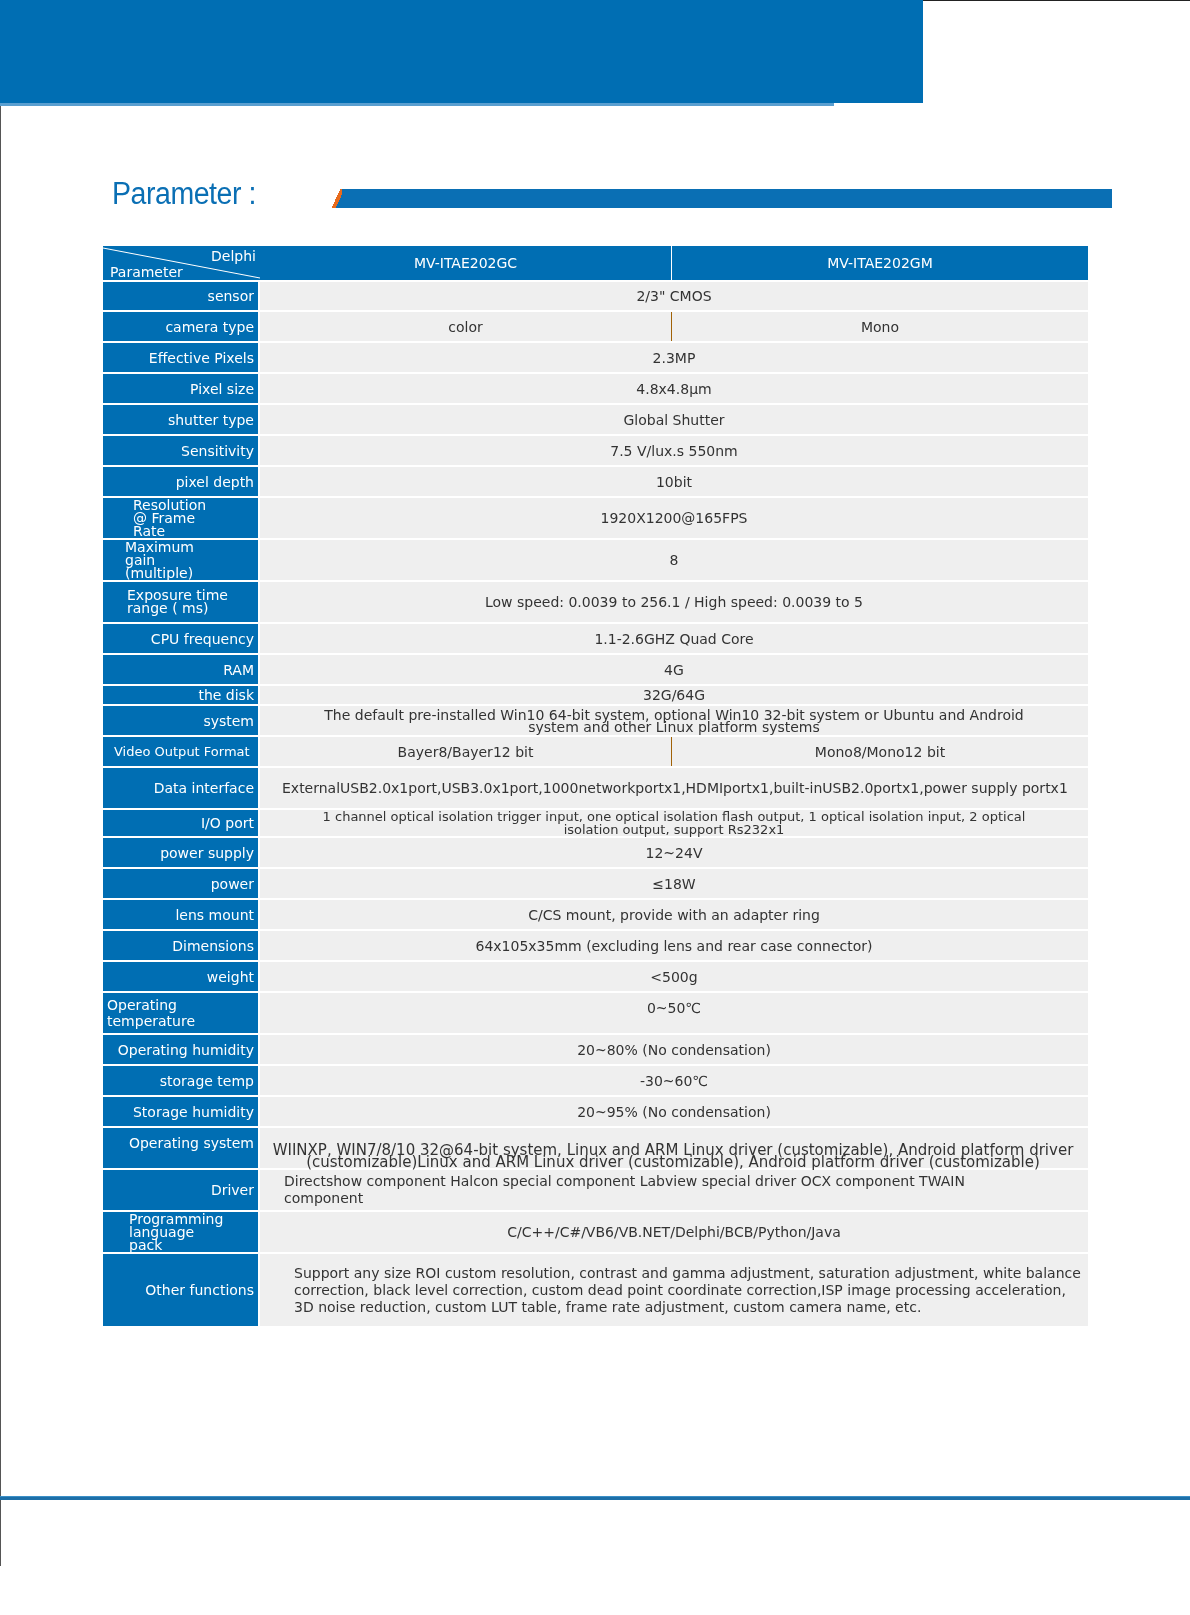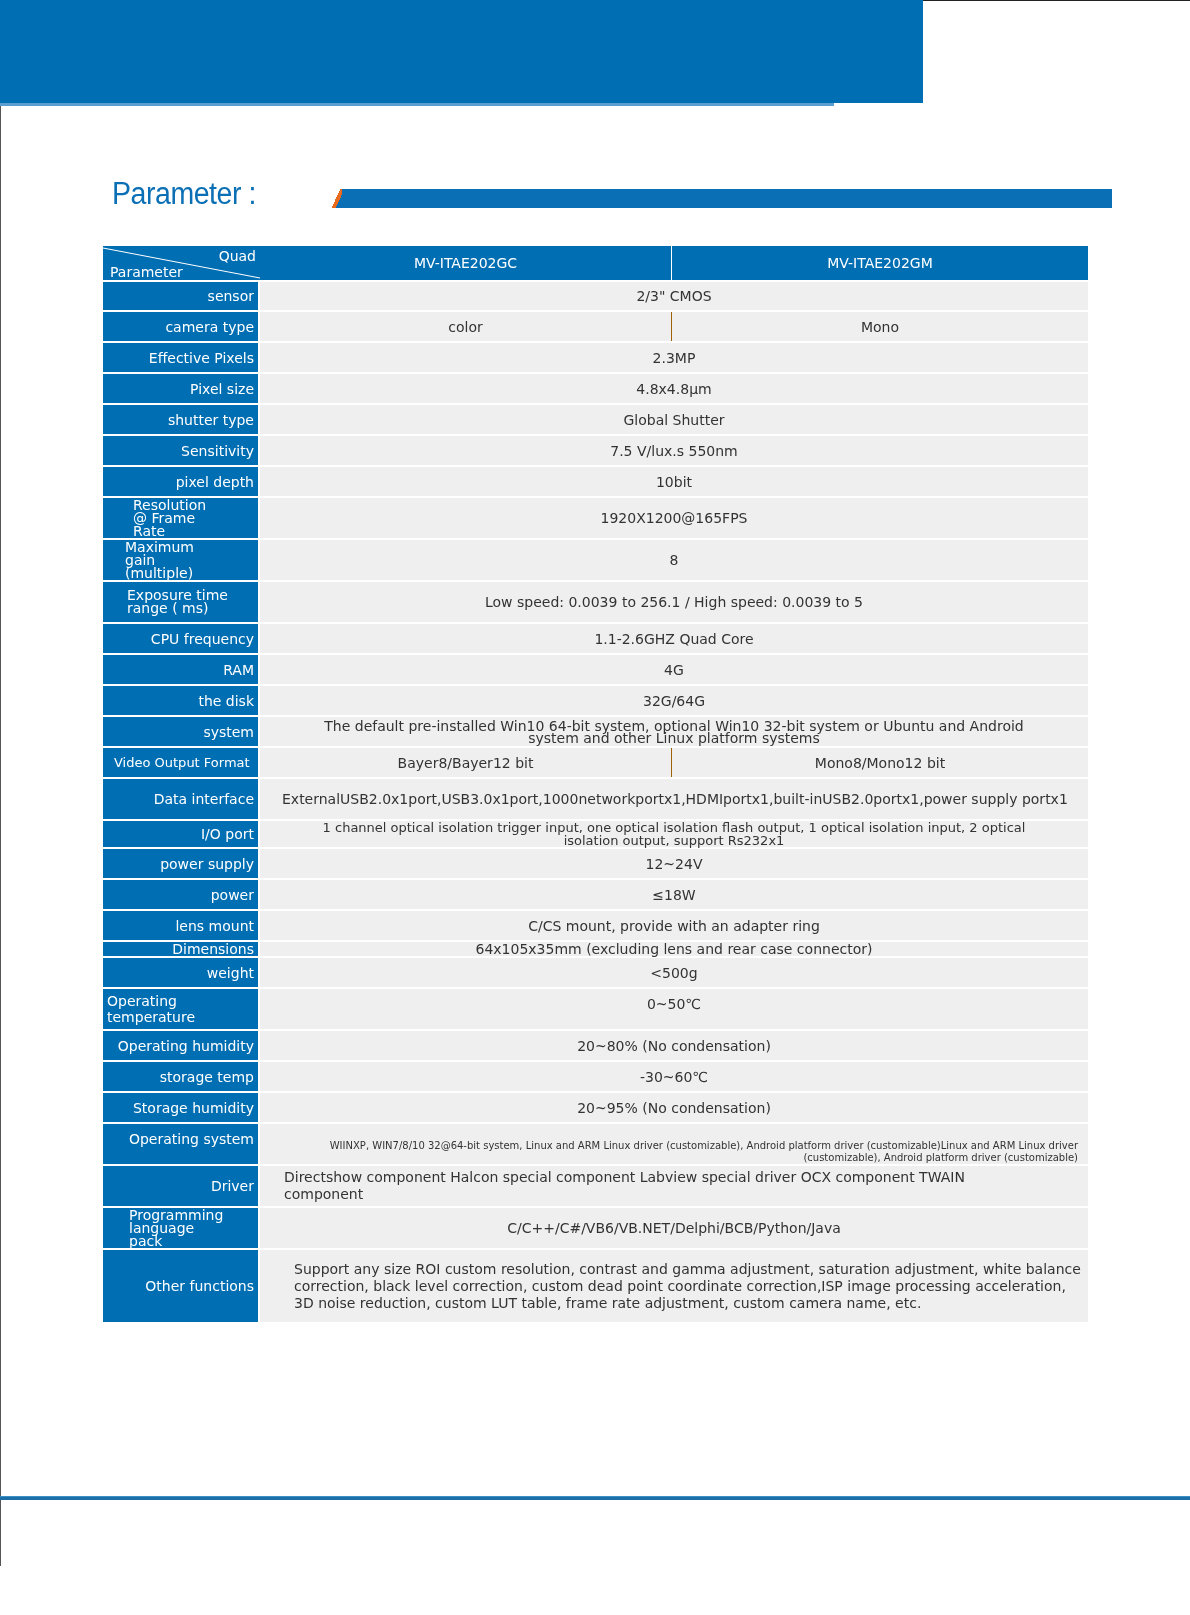--- a/index.html
+++ b/index.html
@@ -49,21 +49,21 @@
       <col style="width:157px">
       <col style="width:412px">
       <col style="width:416px">
     </colgroup>
   <tbody>
       <tr>
     <td class="corner">
       <svg width="157" height="34">
             <line x1="0" y1="2" x2="157" y2="32" stroke="#ffffff" stroke-width="1"></line>
           </svg>
-      <span class="corner-model">Quad</span>
+      <span class="corner-model">Delphi</span>
       <span class="corner-param">Parameter</span>
     </td>
     <td class="hdr" style="border-right:1px solid #fff">MV-ITAE202GC</td>
     <td class="hdr">MV-ITAE202GM</td>
   </tr>
 
   <tr style="height:28px">
         <td class="label">sensor</td>
         <td class="val" colspan="2">2/3" CMOS</td>
       </tr>
@@ -105,21 +105,21 @@
         <td class="val" colspan="2">Low speed: 0.0039 to 256.1 / High speed: 0.0039 to 5</td>
       </tr>
   <tr style="height:29px">
         <td class="label">CPU frequency</td>
         <td class="val" colspan="2">1.1-2.6GHZ Quad Core</td>
       </tr>
   <tr style="height:29px">
         <td class="label">RAM</td>
         <td class="val" colspan="2">4G</td>
       </tr>
-  <tr style="height:29px">
+  <tr style="height:18px">
         <td class="label">the disk</td>
         <td class="val" colspan="2">32G/64G</td>
       </tr>
   <tr style="height:29px">
         <td class="label">system</td>
         <td class="val" colspan="2" style="font-size:14px;line-height:12px;padding:0 55px">The default pre-installed Win10 64-bit system, optional Win10 32-bit system or Ubuntu and Android system and other Linux platform systems</td>
       </tr>
   <tr style="height:29px">
         <td class="label" style="font-size:13px;white-space:nowrap;overflow:hidden;text-align:left;padding-left:11px">Video Output Format</td>
         <td class="val split-left">Bayer8/Bayer12 bit</td>
@@ -138,21 +138,21 @@
         <td class="val" colspan="2">12~24V</td>
       </tr>
   <tr style="height:29px">
         <td class="label">power</td>
         <td class="val" colspan="2">≤18W</td>
       </tr>
   <tr style="height:29px">
         <td class="label">lens mount</td>
         <td class="val" colspan="2">C/CS mount, provide with an adapter ring</td>
       </tr>
-  <tr style="height:14px">
+  <tr style="height:29px">
         <td class="label">Dimensions</td>
         <td class="val" colspan="2">64x105x35mm (excluding lens and rear case connector)</td>
       </tr>
   <tr style="height:29px">
         <td class="label">weight</td>
         <td class="val" colspan="2">&lt;500g</td>
       </tr>
   <tr style="height:40px">
         <td class="label left" style="line-height:16px;padding-right:30px">Operating temperature</td>
         <td class="val" colspan="2" style="vertical-align:top;padding-top:8px">0~50℃</td>
@@ -164,21 +164,21 @@
   <tr style="height:29px">
         <td class="label">storage temp</td>
         <td class="val" colspan="2">-30~60℃</td>
       </tr>
   <tr style="height:29px">
         <td class="label">Storage humidity</td>
         <td class="val" colspan="2">20~95% (No condensation)</td>
       </tr>
   <tr style="height:40px">
         <td class="label" style="vertical-align:top;padding-top:8px">Operating system</td>
-        <td class="val" colspan="2" style="font-size:10px;line-height:12px;text-align:right;padding:16px 10px 0 8px">WIINXP, WIN7/8/10 32@64-bit system, Linux and ARM Linux driver (customizable), Android platform driver (customizable)Linux and ARM Linux driver (customizable), Android platform driver (customizable)</td>
+        <td class="val" colspan="2" style="font-size:15px;line-height:12px;text-align:center;padding:16px 10px 0 8px">WIINXP, WIN7/8/10 32@64-bit system, Linux and ARM Linux driver (customizable), Android platform driver (customizable)Linux and ARM Linux driver (customizable), Android platform driver (customizable)</td>
       </tr>
   <tr style="height:40px">
         <td class="label">Driver</td>
         <td class="val left" colspan="2" style="line-height:17px;padding-left:24px;padding-right:40px">Directshow component Halcon special component Labview special driver OCX component TWAIN component</td>
       </tr>
   <tr style="height:40px">
         <td class="label tight" style="padding:0 40px 0 26px;text-align:left">Programming language pack</td>
         <td class="val" colspan="2">C/C++/C#/VB6/VB.NET/Delphi/BCB/Python/Java</td>
       </tr>
   <tr style="height:72px">

